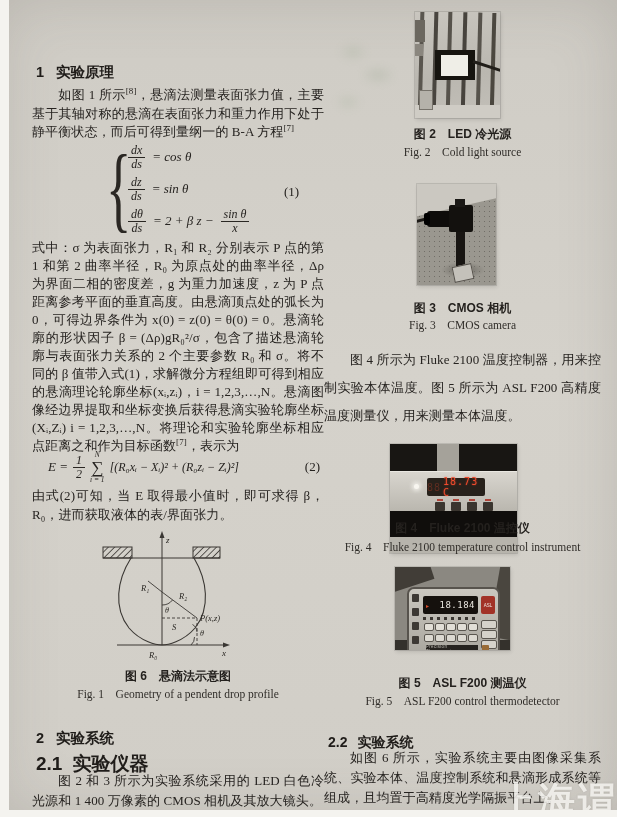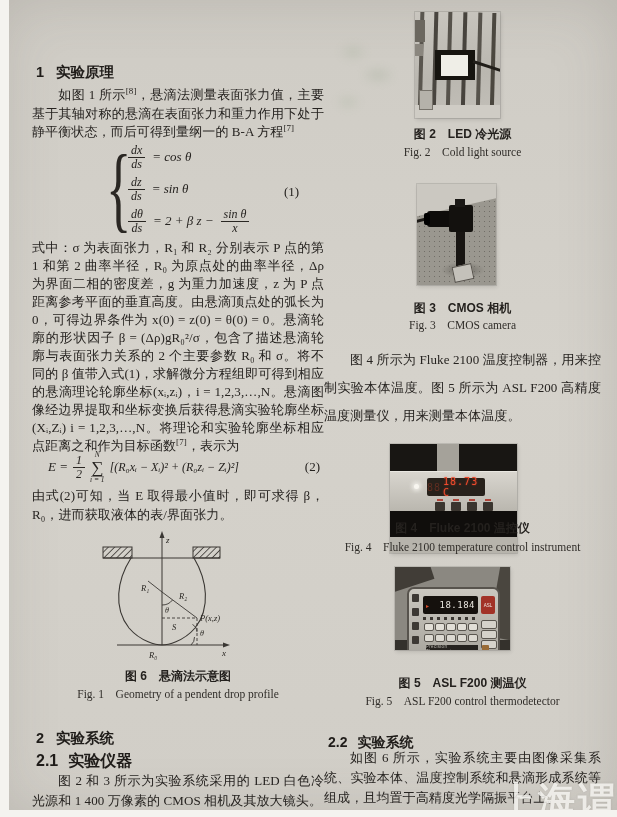--- a/index.html
+++ b/index.html
@@ -133,21 +133,21 @@
     <text x="105" y="108" font-size="8" font-style="italic" fill="#2a2723">θ</text>
     <text x="54" y="130" font-size="8.5" font-style="italic" fill="#2a2723">R₀</text>
   </svg>
 
   <div class="abs capzh" style="left:32px;top:668px;width:292px;">图 6　悬滴法示意图</div>
   <div class="abs capen" style="left:32px;top:687px;width:292px;">Fig. 1　Geometry of a pendent drop profile</div>
 
   <div class="abs hd" style="left:36px;top:729px;">
     <span class="num">2</span><span>实验系统</span>
   </div>
-  <div class="abs hd" style="left:36px;top:751px;font-size:16px;">
+  <div class="abs hd" style="left:36px;top:751px;font-size:19px;">
     <span class="num" style="margin-right:10px;">2.1</span><span>实验仪器</span>
   </div>
   <div class="abs para indent" style="left:32px;top:771px;width:292px;line-height:19.5px;">图 2 和 3 所示为实验系统采用的 LED 白色冷光源和 1 400 万像素的 CMOS 相机及其放大镜头。</div>
 
   <div class="photo" style="left:415px;top:12px;width:85px;height:106px;background:linear-gradient(170deg,#c9c6bf 0%,#bab7b0 60%,#c3c0b9 100%);">
     <div class="abs" style="left:0;top:0;width:100%;height:100%;transform:rotate(1.5deg);">
       <div class="abs" style="left:4px;top:0;width:4px;height:100%;background:#5a564f;"></div>
       <div class="abs" style="left:18px;top:0;width:4px;height:100%;background:#49453f;"></div>
       <div class="abs" style="left:32px;top:0;width:4px;height:100%;background:#56524b;"></div>
       <div class="abs" style="left:47px;top:0;width:4px;height:100%;background:#47433d;"></div>

